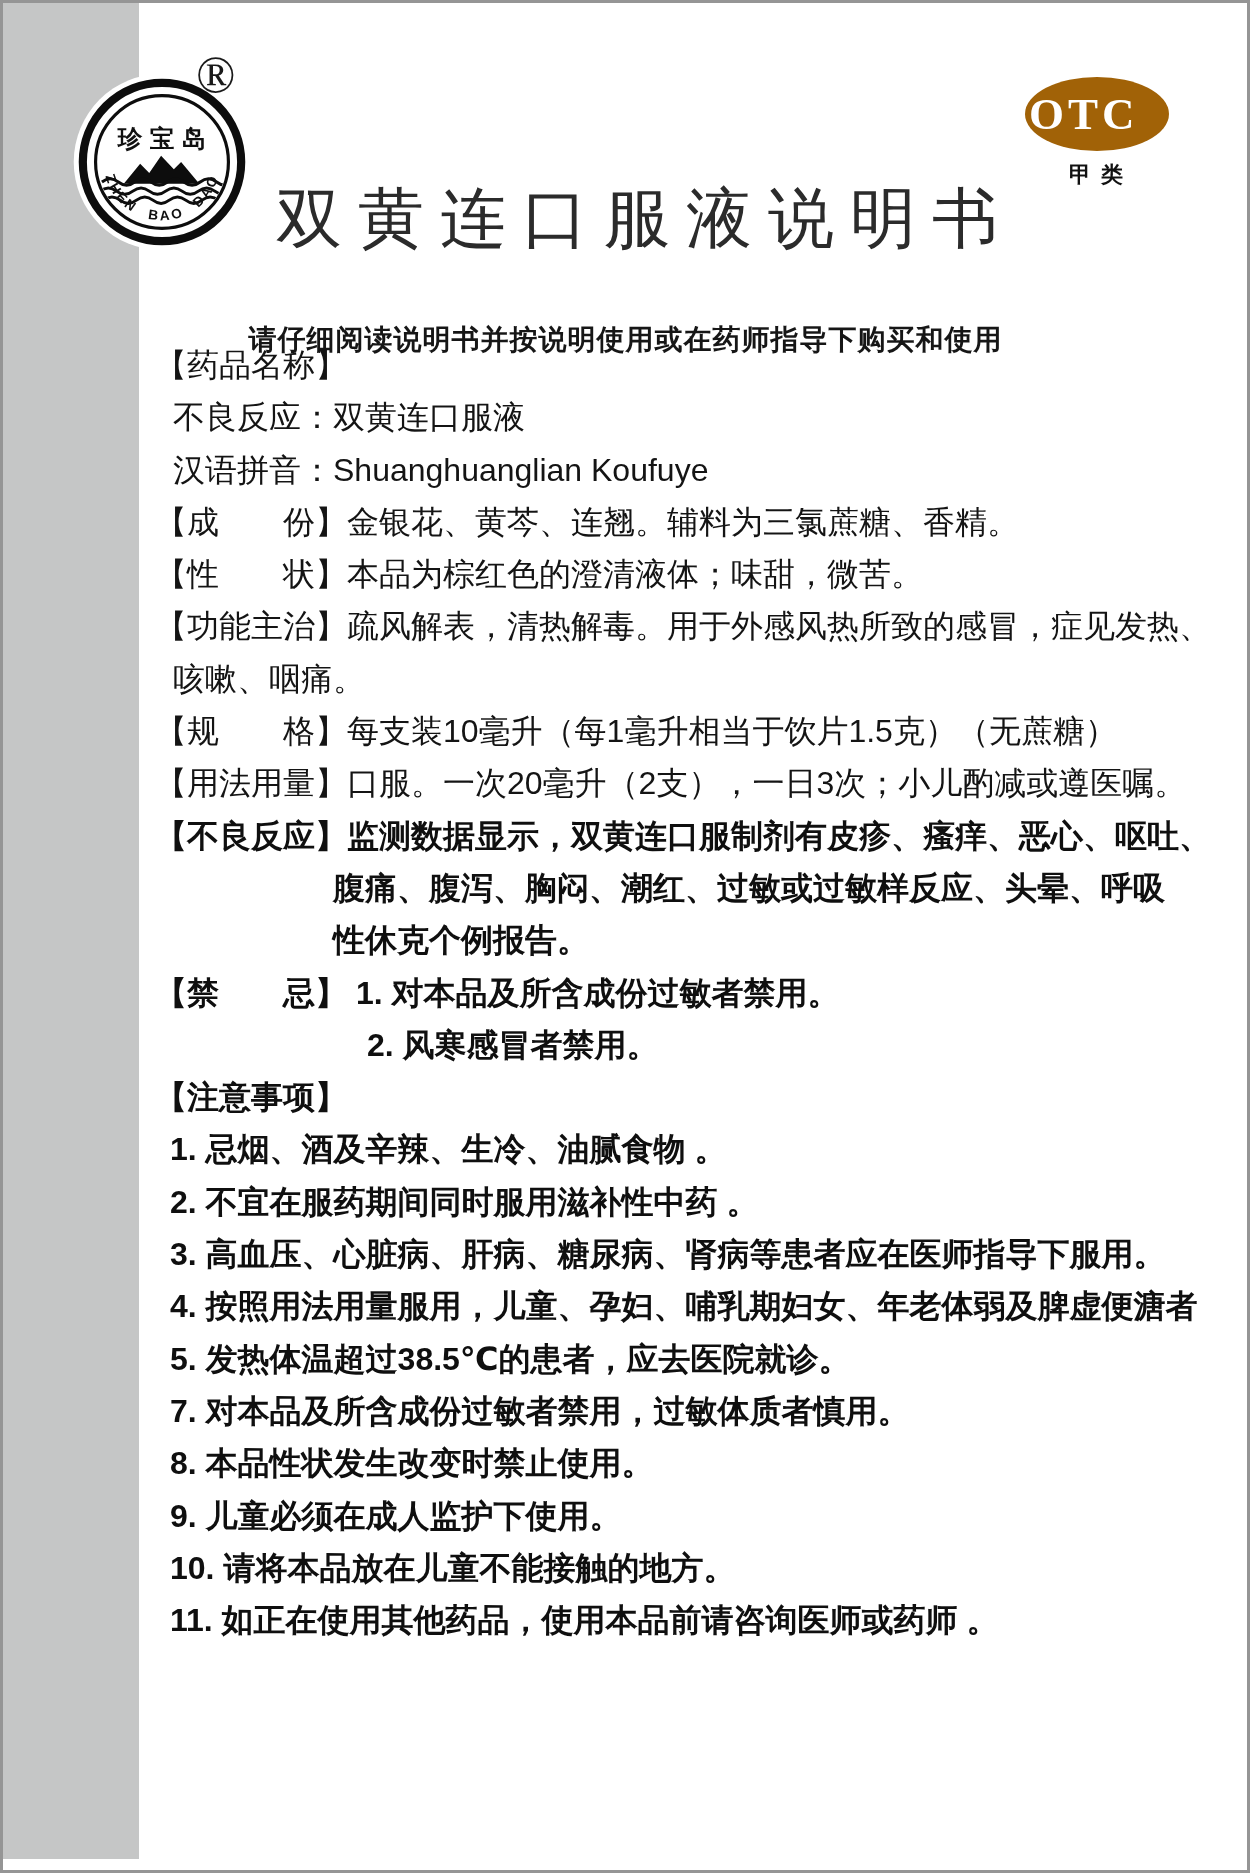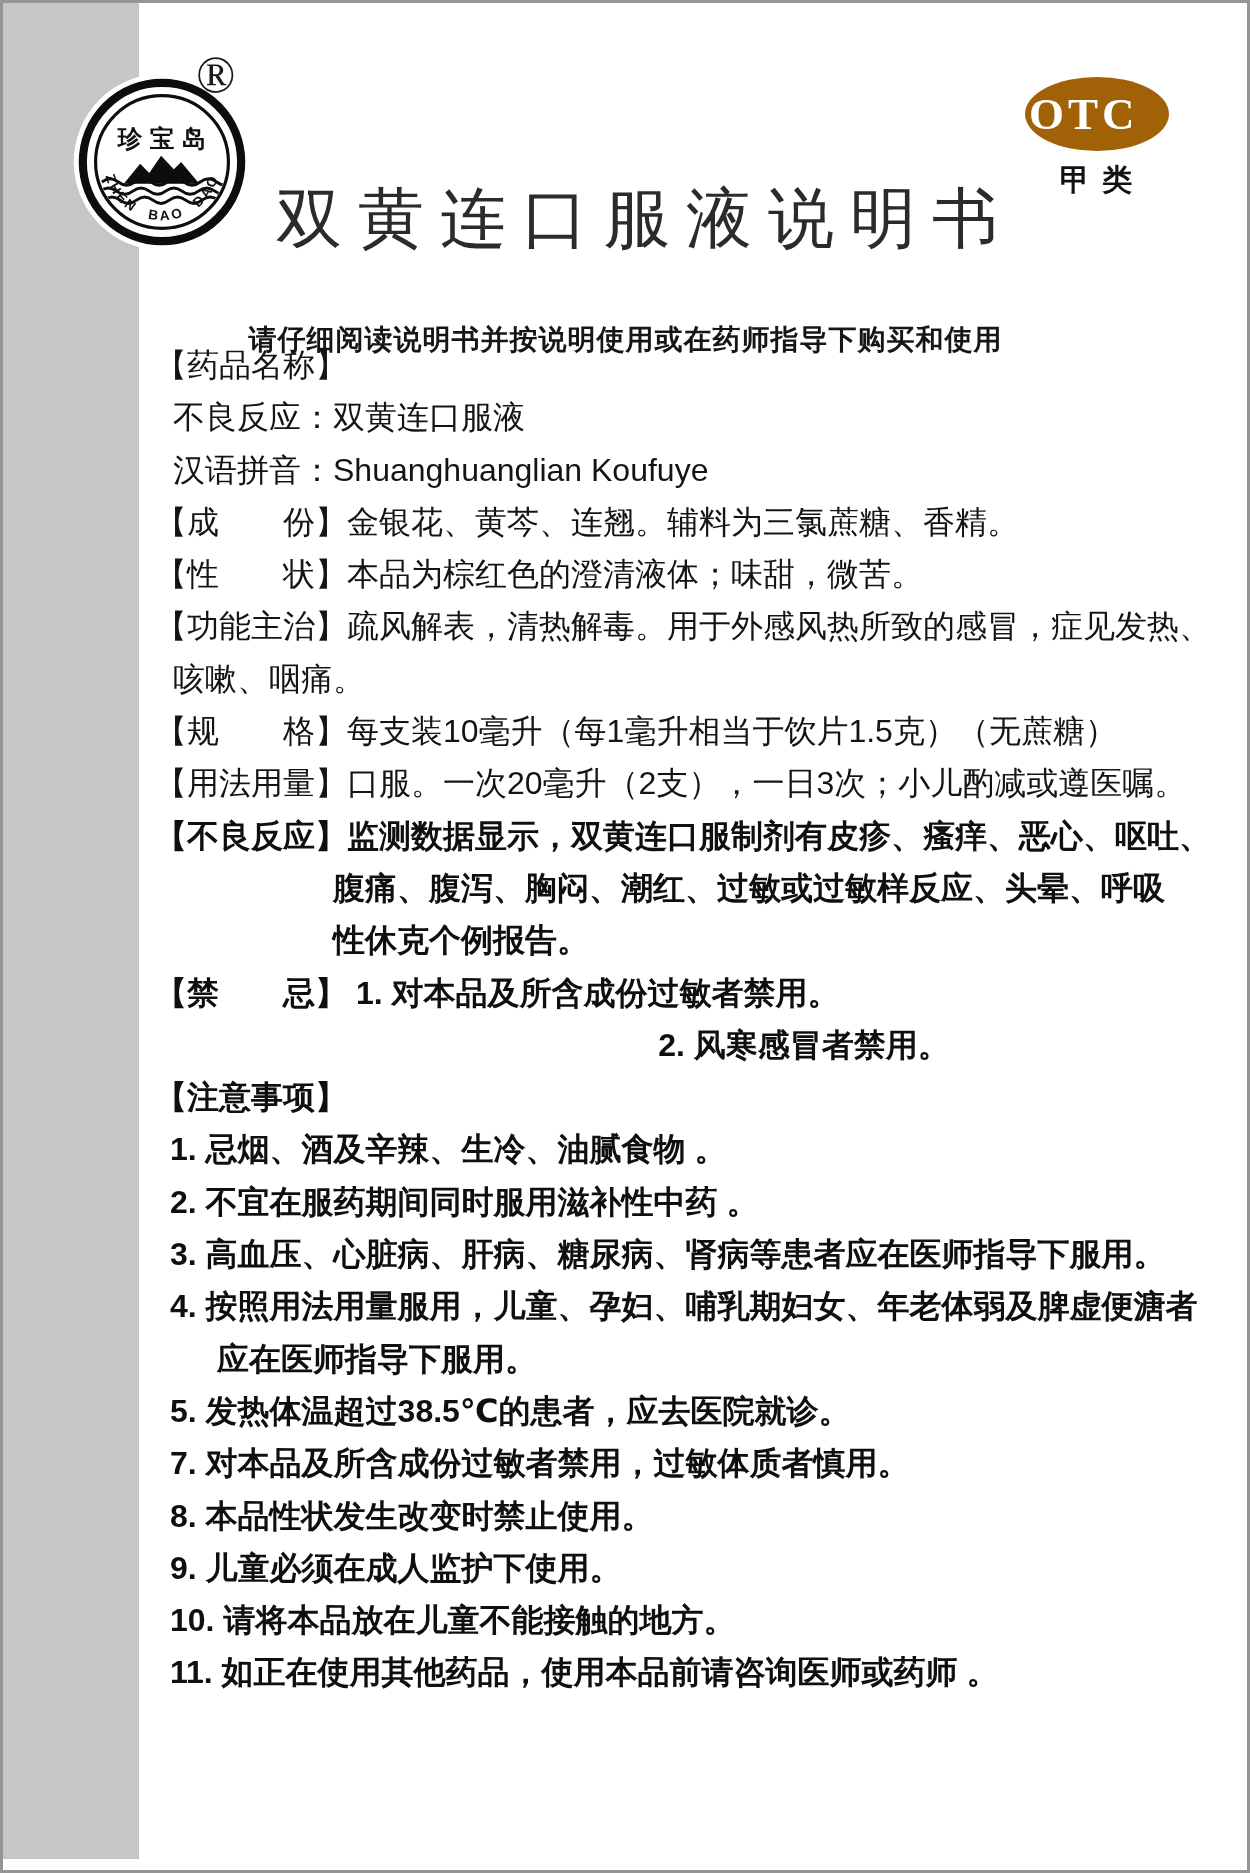--- a/index.html
+++ b/index.html
@@ -32,21 +32,21 @@
     display:flex;align-items:center;justify-content:flex-start;
   }
   .otc-ellipse span{
     color:#ffffff;
     font-family:"Liberation Serif","DejaVu Serif",serif;
     font-weight:bold;font-size:45px;letter-spacing:4px;
     text-indent:4px;
   }
   .otc-class{
     margin-top:9px;
-    font-size:30px;font-weight:bold;color:#111;
+    font-size:22px;font-weight:bold;color:#111;
     letter-spacing:2px;
   }
   .title{
     position:absolute;left:0;right:0;top:176px;
     text-align:center;
     font-family:"Liberation Serif","DejaVu Serif",serif;
     font-weight:400;
     font-size:66px;line-height:1.2;
     letter-spacing:16px;text-indent:16px;
     color:#2b2b2b;
@@ -68,21 +68,21 @@
   .ln{
     height:52.3px;line-height:52.3px;
     font-size:32px;
     white-space:nowrap;
     color:#141414;
     font-weight:400;
   }
   .ln.b{font-weight:bold;color:#0f0f0f;}
   .ind-a{padding-left:18px;}
   .ind-b{padding-left:178px;}
-  .ind-c{padding-left:212px;text-align:center;}
+  .ind-c{padding-left:212px;}
   .ind-n{padding-left:15px;}
   .ind-d{padding-left:62px;}
 </style>
 </head>
 <body>
 
 <div class="page">
 
   <div class="sidebar"></div>
 
@@ -135,21 +135,20 @@
     <div class="ln b">【不良反应】监测数据显示，双黄连口服制剂有皮疹、瘙痒、恶心、呕吐、</div>
     <div class="ln b ind-b">腹痛、腹泻、胸闷、潮红、过敏或过敏样反应、头晕、呼吸</div>
     <div class="ln b ind-b">性休克个例报告。</div>
     <div class="ln b">【禁　　忌】 1. 对本品及所含成份过敏者禁用。</div>
     <div class="ln b ind-c">2. 风寒感冒者禁用。</div>
     <div class="ln b">【注意事项】</div>
     <div class="ln b ind-n">1. 忌烟、酒及辛辣、生冷、油腻食物 。</div>
     <div class="ln b ind-n">2. 不宜在服药期间同时服用滋补性中药 。</div>
     <div class="ln b ind-n">3. 高血压、心脏病、肝病、糖尿病、肾病等患者应在医师指导下服用。</div>
     <div class="ln b ind-n">4. 按照用法用量服用，儿童、孕妇、哺乳期妇女、年老体弱及脾虚便溏者</div>
-    <div class="ln b ind-d">应在医师指导下服用。</div>
     <div class="ln b ind-n">5. 发热体温超过38.5℃的患者，应去医院就诊。</div>
     <div class="ln b ind-n">7. 对本品及所含成份过敏者禁用，过敏体质者慎用。</div>
     <div class="ln b ind-n">8. 本品性状发生改变时禁止使用。</div>
     <div class="ln b ind-n">9. 儿童必须在成人监护下使用。</div>
     <div class="ln b ind-n">10. 请将本品放在儿童不能接触的地方。</div>
     <div class="ln b ind-n">11. 如正在使用其他药品，使用本品前请咨询医师或药师 。</div>
   </div>
 
 </div>
 

